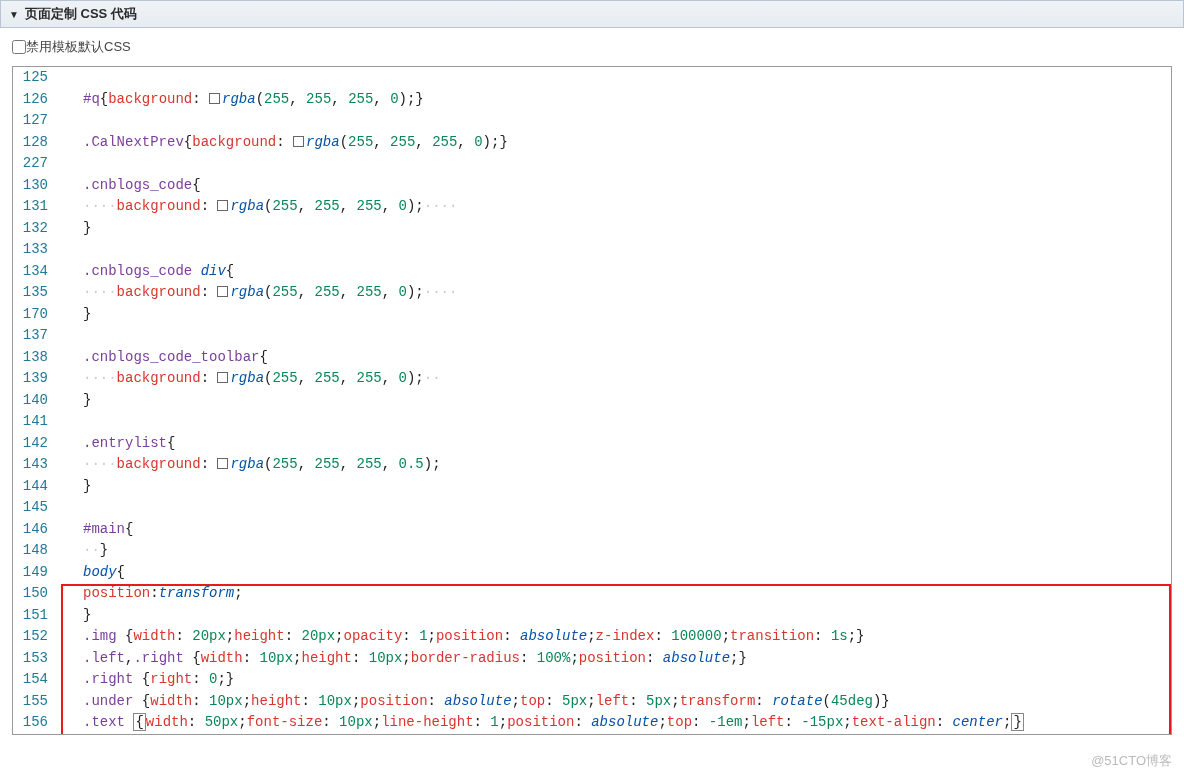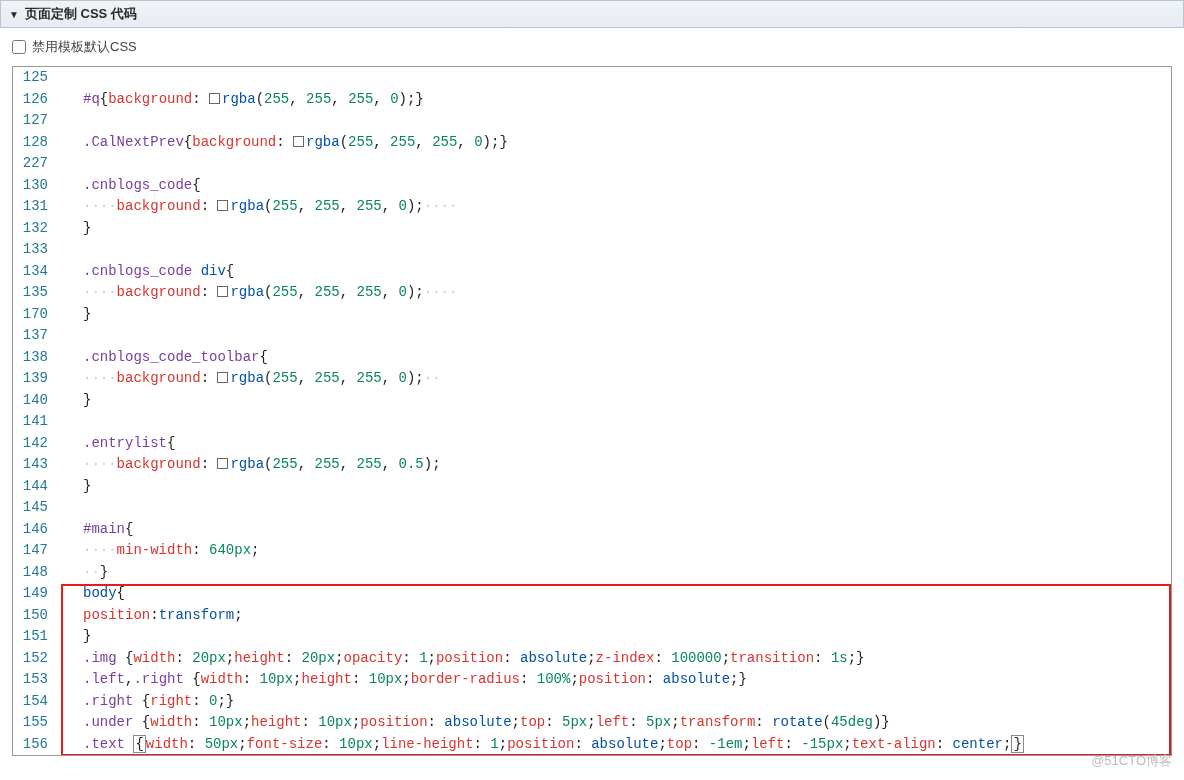--- a/index.html
+++ b/index.html
@@ -1,26 +1,26 @@
 <!DOCTYPE html>
 <html><head>
   <meta charset="utf-8">
   <style>
     * { box-sizing: border-box; margin: 0; padding: 0; }
     body { font-family: "Microsoft YaHei", Arial, sans-serif; font-size: 13px; background: #fff; color: #333; }
     .panel-header { background: linear-gradient(#f0f3f6, #e6ecf2); border: 1px solid #b8c5d4; padding: 4px 8px; font-weight: bold; color: #2a2a2a; display: flex; align-items: center; }
     .panel-header .triangle { margin-right: 6px; font-size: 10px; }
-    .checkbox-row { padding: 10px 12px; display: flex; align-items: center; gap: 6px; color: #444; }
+    .checkbox-row { padding: 10px 12px; display: flex; align-items: center; color: #444; }
     .checkbox-row input { width: 14px; height: 14px; }
     .code-editor { border: 1px solid #999; margin: 0 12px 12px 12px; font-family: Consolas, "Courier New", monospace; font-size: 14px; position: relative; overflow: hidden; }
     .code-line { display: flex; align-items: flex-start; line-height: 21.5px; white-space: pre; }
     .gutter { width: 46px; text-align: right; color: #237893; background: #fff; padding-right: 10px; border-right: 1px solid transparent; user-select: none; flex-shrink: 0; }
     .code-text { padding-left: 24px; flex: 1; }
     .hl-red { color: #d7352e; }
-    .hl-blue { color: #0451a5; }
+    .hl-blue { color: #0451a5; font-style: italic; }
     .hl-teal { color: #098658; }
     .hl-purple { color: #7a3e9d; }
     .hl-black { color: #222; }
     .color-swatch { display: inline-block; width: 11px; height: 11px; border: 1px solid #666; vertical-align: -1px; margin-right: 2px; }
     .whitespace-dot { color: #ccc; }
     .redbox { position: absolute; border: 2px solid #e51c1c; pointer-events: none; }
     .watermark { position: fixed; right: 12px; bottom: 10px; color: #bbb; font-size: 13px; font-family: Arial; margin-top: 40px; }
   </style>
 </head>
 <body>
@@ -52,21 +52,20 @@
     <div class="code-line"><div class="gutter">137</div><div class="code-text"></div></div>
     <div class="code-line"><div class="gutter">138</div><div class="code-text"><span class="hl-purple">.cnblogs_code_toolbar</span><span class="hl-black">{</span></div></div>
     <div class="code-line"><div class="gutter">139</div><div class="code-text"><span class="whitespace-dot">····</span><span class="hl-red">background</span><span class="hl-black">: </span><span class="color-swatch"></span><span class="hl-blue">rgba</span><span class="hl-black">(</span><span class="hl-teal">255</span><span class="hl-black">, </span><span class="hl-teal">255</span><span class="hl-black">, </span><span class="hl-teal">255</span><span class="hl-black">, </span><span class="hl-teal">0</span><span class="hl-black">);</span><span class="whitespace-dot">··</span></div></div>
     <div class="code-line"><div class="gutter">140</div><div class="code-text"><span class="hl-black">}</span></div></div>
     <div class="code-line"><div class="gutter">141</div><div class="code-text"></div></div>
     <div class="code-line"><div class="gutter">142</div><div class="code-text"><span class="hl-purple">.entrylist</span><span class="hl-black">{</span></div></div>
     <div class="code-line"><div class="gutter">143</div><div class="code-text"><span class="whitespace-dot">····</span><span class="hl-red">background</span><span class="hl-black">: </span><span class="color-swatch"></span><span class="hl-blue">rgba</span><span class="hl-black">(</span><span class="hl-teal">255</span><span class="hl-black">, </span><span class="hl-teal">255</span><span class="hl-black">, </span><span class="hl-teal">255</span><span class="hl-black">, </span><span class="hl-teal">0.5</span><span class="hl-black">);</span></div></div>
     <div class="code-line"><div class="gutter">144</div><div class="code-text"><span class="hl-black">}</span></div></div>
     <div class="code-line"><div class="gutter">145</div><div class="code-text"></div></div>
     <div class="code-line"><div class="gutter">146</div><div class="code-text"><span class="hl-purple">#main</span><span class="hl-black">{</span></div></div>
-    <div class="code-line"><div class="gutter">147</div><div class="code-text"><span class="whitespace-dot">····</span><span class="hl-red">min-width</span><span class="hl-black">: </span><span class="hl-teal">640px</span><span class="hl-black">;</span></div></div>
     <div class="code-line"><div class="gutter">148</div><div class="code-text"><span class="whitespace-dot">··</span><span class="hl-black">}</span></div></div>
     <div class="code-line"><div class="gutter">149</div><div class="code-text"><span class="hl-blue">body</span><span class="hl-black">{</span></div></div>
     <div class="code-line"><div class="gutter">150</div><div class="code-text"><span class="hl-red">position</span><span class="hl-black">:</span><span class="hl-blue">transform</span><span class="hl-black">;</span></div></div>
     <div class="code-line"><div class="gutter">151</div><div class="code-text"><span class="hl-black">}</span></div></div>
     <div class="code-line"><div class="gutter">152</div><div class="code-text"><span class="hl-purple">.img</span><span class="hl-black"> {</span><span class="hl-red">width</span><span class="hl-black">: </span><span class="hl-teal">20px</span><span class="hl-black">;</span><span class="hl-red">height</span><span class="hl-black">: </span><span class="hl-teal">20px</span><span class="hl-black">;</span><span class="hl-red">opacity</span><span class="hl-black">: </span><span class="hl-teal">1</span><span class="hl-black">;</span><span class="hl-red">position</span><span class="hl-black">: </span><span class="hl-blue">absolute</span><span class="hl-black">;</span><span class="hl-red">z-index</span><span class="hl-black">: </span><span class="hl-teal">100000</span><span class="hl-black">;</span><span class="hl-red">transition</span><span class="hl-black">: </span><span class="hl-teal">1s</span><span class="hl-black">;}</span></div></div>
     <div class="code-line"><div class="gutter">153</div><div class="code-text"><span class="hl-purple">.left</span><span class="hl-black">,</span><span class="hl-purple">.right</span><span class="hl-black"> {</span><span class="hl-red">width</span><span class="hl-black">: </span><span class="hl-teal">10px</span><span class="hl-black">;</span><span class="hl-red">height</span><span class="hl-black">: </span><span class="hl-teal">10px</span><span class="hl-black">;</span><span class="hl-red">border-radius</span><span class="hl-black">: </span><span class="hl-teal">100%</span><span class="hl-black">;</span><span class="hl-red">position</span><span class="hl-black">: </span><span class="hl-blue">absolute</span><span class="hl-black">;}</span></div></div>
     <div class="code-line"><div class="gutter">154</div><div class="code-text"><span class="hl-purple">.right</span><span class="hl-black"> {</span><span class="hl-red">right</span><span class="hl-black">: </span><span class="hl-teal">0</span><span class="hl-black">;}</span></div></div>
     <div class="code-line"><div class="gutter">155</div><div class="code-text"><span class="hl-purple">.under</span><span class="hl-black"> {</span><span class="hl-red">width</span><span class="hl-black">: </span><span class="hl-teal">10px</span><span class="hl-black">;</span><span class="hl-red">height</span><span class="hl-black">: </span><span class="hl-teal">10px</span><span class="hl-black">;</span><span class="hl-red">position</span><span class="hl-black">: </span><span class="hl-blue">absolute</span><span class="hl-black">;</span><span class="hl-red">top</span><span class="hl-black">: </span><span class="hl-teal">5px</span><span class="hl-black">;</span><span class="hl-red">left</span><span class="hl-black">: </span><span class="hl-teal">5px</span><span class="hl-black">;</span><span class="hl-red">transform</span><span class="hl-black">: </span><span class="hl-blue">rotate</span><span class="hl-black">(</span><span class="hl-teal">45deg</span><span class="hl-black">)}</span></div></div>
     <div class="code-line"><div class="gutter">156</div><div class="code-text"><span class="hl-purple">.text</span><span class="hl-black"> </span><span class="hl-black" style="border: 1px solid rgb(136, 136, 136); padding: 0px 1px;">{</span><span class="hl-red">width</span><span class="hl-black">: </span><span class="hl-teal">50px</span><span class="hl-black">;</span><span class="hl-red">font-size</span><span class="hl-black">: </span><span class="hl-teal">10px</span><span class="hl-black">;</span><span class="hl-red">line-height</span><span class="hl-black">: </span><span class="hl-teal">1</span><span class="hl-black">;</span><span class="hl-red">position</span><span class="hl-black">: </span><span class="hl-blue">absolute</span><span class="hl-black">;</span><span class="hl-red">top</span><span class="hl-black">: </span><span class="hl-teal">-1em</span><span class="hl-black">;</span><span class="hl-red">left</span><span class="hl-black">: </span><span class="hl-teal">-15px</span><span class="hl-black">;</span><span class="hl-red">text-align</span><span class="hl-black">: </span><span class="hl-blue">center</span><span class="hl-black">;</span><span class="hl-black" style="border: 1px solid rgb(136, 136, 136); padding: 0px 1px;">}</span></div></div>
   </div>

